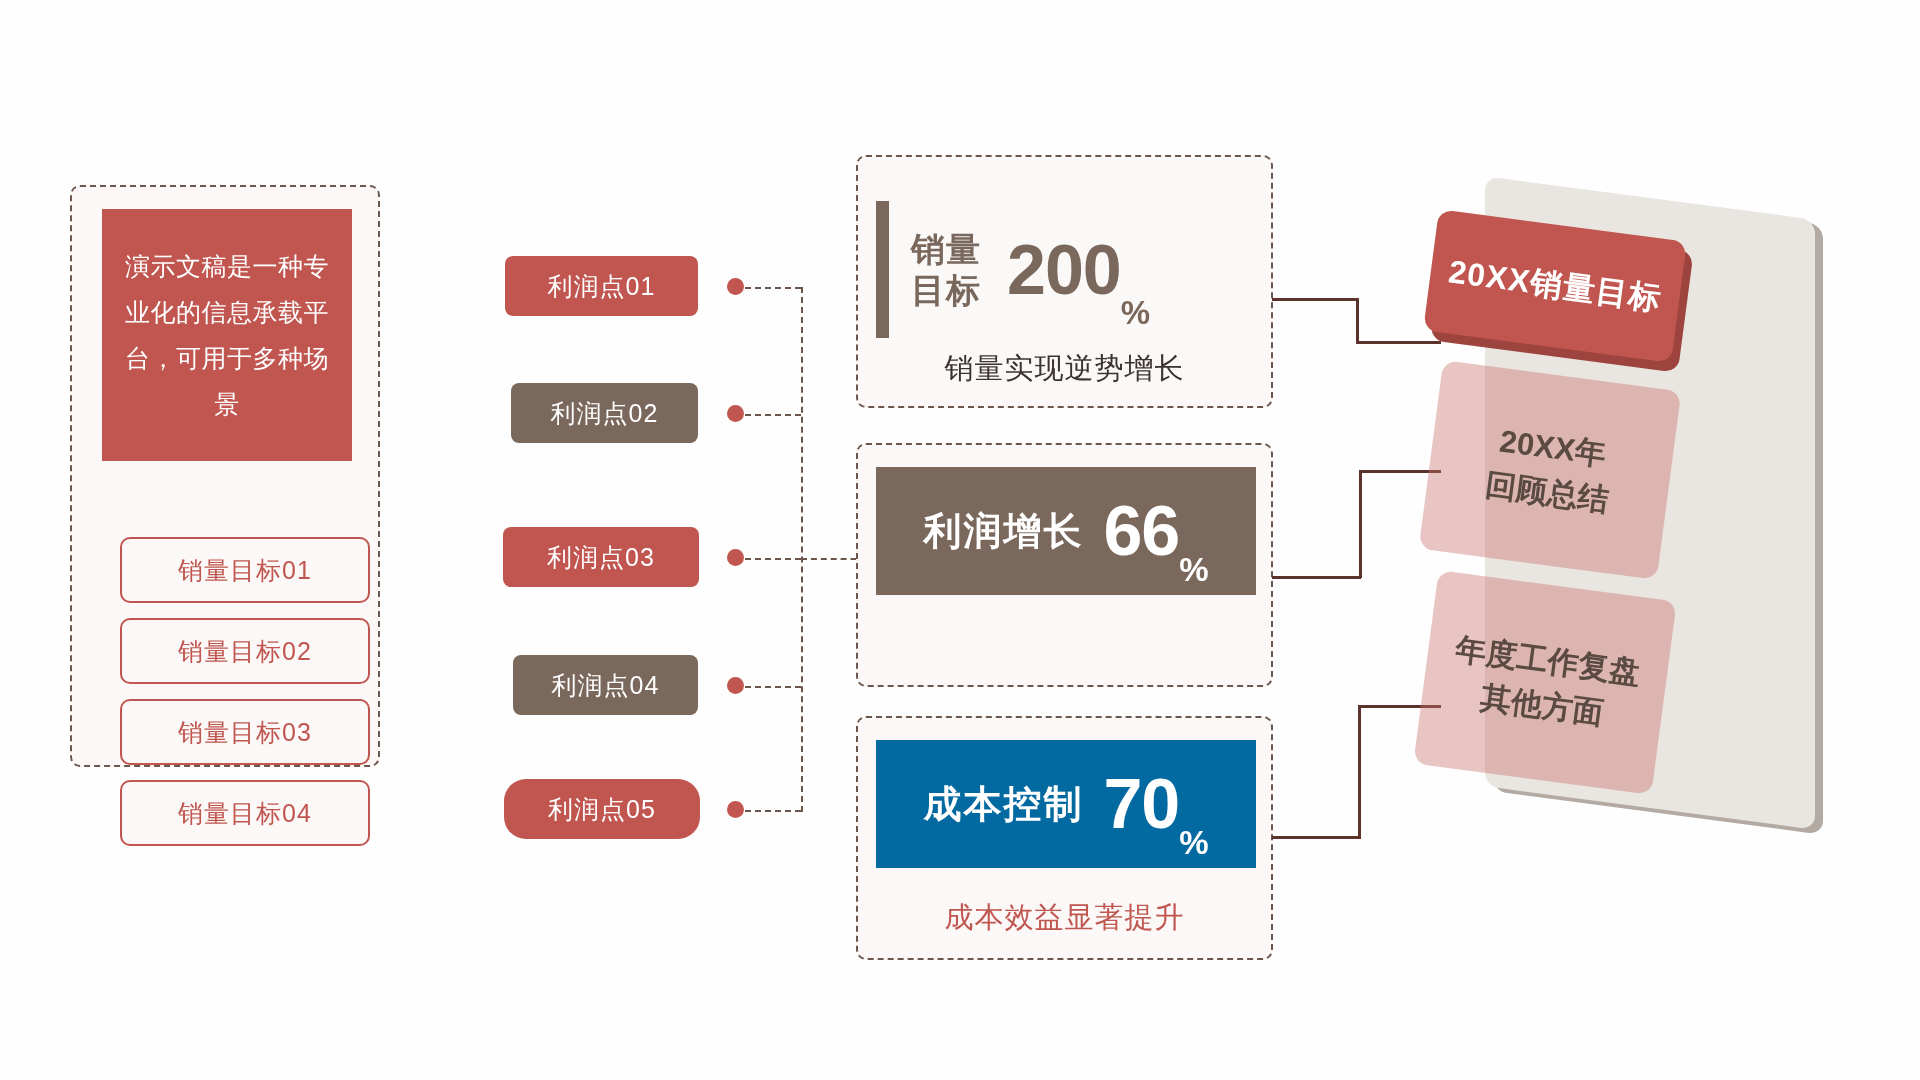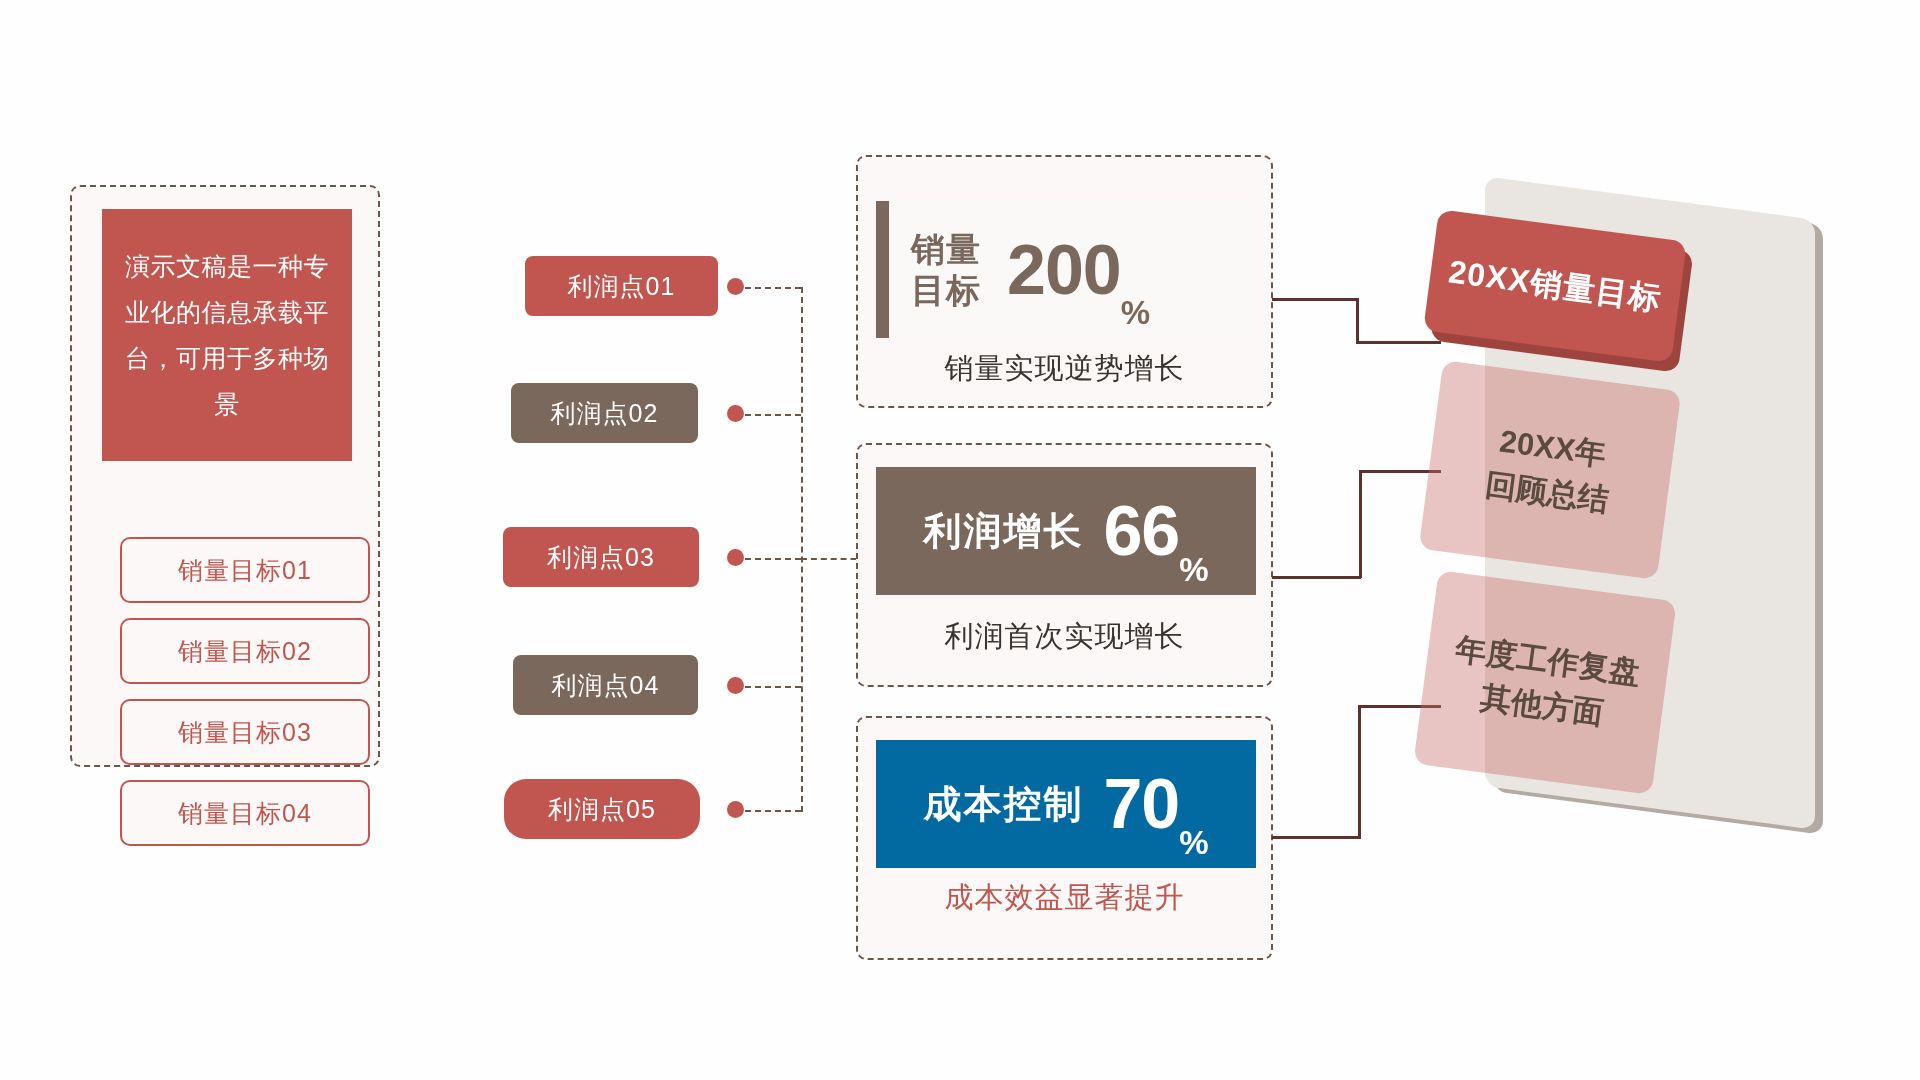--- a/index.html
+++ b/index.html
@@ -252,21 +252,21 @@
         <span>销量目标03</span>
       </div>
       <div class="goal-item">
         <span>销量目标04</span>
       </div>
     </div>
   </div>
 
   <div class="profit-col">
 
-    <div class="pp pp-red" style="left:505px; top:256px; width:193px;margin-left:20px;">
+    <div class="pp pp-red" style="left:505px; top:256px; width:193px;">
       <span>利润点01</span>
     </div>
 
     <div class="pp pp-brown" style="left:511px; top:383px; width:187px;">
       <span>利润点02</span>
     </div>
 
     <div class="pp pp-red" style="left:503px; top:527px; width:196px;">
       <span>利润点03</span>
     </div>
@@ -306,30 +306,29 @@
     </div>
     <div class="stat-caption" style="top:192px; color:#3a3330;">销量实现逆势增长</div>
   </div>
 
   <div class="stat-card" style="left:856px; top:443px; width:417px; height:244px;">
     <div class="stat-inner" style="left:18px; top:22px; width:380px; height:128px; background:#7a685c; justify-content:center;">
       <div class="stat-label-inline" style="color:#ffffff;">利润增长</div>
       <div class="stat-number" style="color:#ffffff; margin-left:20px;text-align:center;">66</div>
       <div class="stat-pct" style="color:#ffffff;">%</div>
     </div>
-    <div class="stat-caption" style="top:172px; color:#3a3330;">利润首次实现增长</div>
   </div>
 
   <div class="stat-card" style="left:856px; top:716px; width:417px; height:244px;">
     <div class="stat-inner" style="left:18px; top:22px; width:380px; height:128px; background:#0369a1; justify-content:center;">
       <div class="stat-label-inline" style="color:#ffffff;">成本控制</div>
       <div class="stat-number" style="color:#ffffff; margin-left:20px;">70</div>
       <div class="stat-pct" style="color:#ffffff;">%</div>
     </div>
-    <div class="stat-caption" style="top:160px; color:#c0564f;">成本效益显著提升</div>
+    <div class="stat-caption" style="top:180px; color:#c0564f;">成本效益显著提升</div>
   </div>
 
   <div class="solid-h" style="left:1272px; top:298px; width:86px;"></div>
   <div class="solid-v" style="left:1356px; top:298px; height:45px;"></div>
   <div class="solid-h" style="left:1356px; top:341px; width:85px;"></div>
 
   <div class="solid-h" style="left:1359px; top:470px; width:82px;"></div>
   <div class="solid-v" style="left:1359px; top:470px; height:108px;"></div>
   <div class="solid-h" style="left:1272px; top:576px; width:89px;"></div>
 

